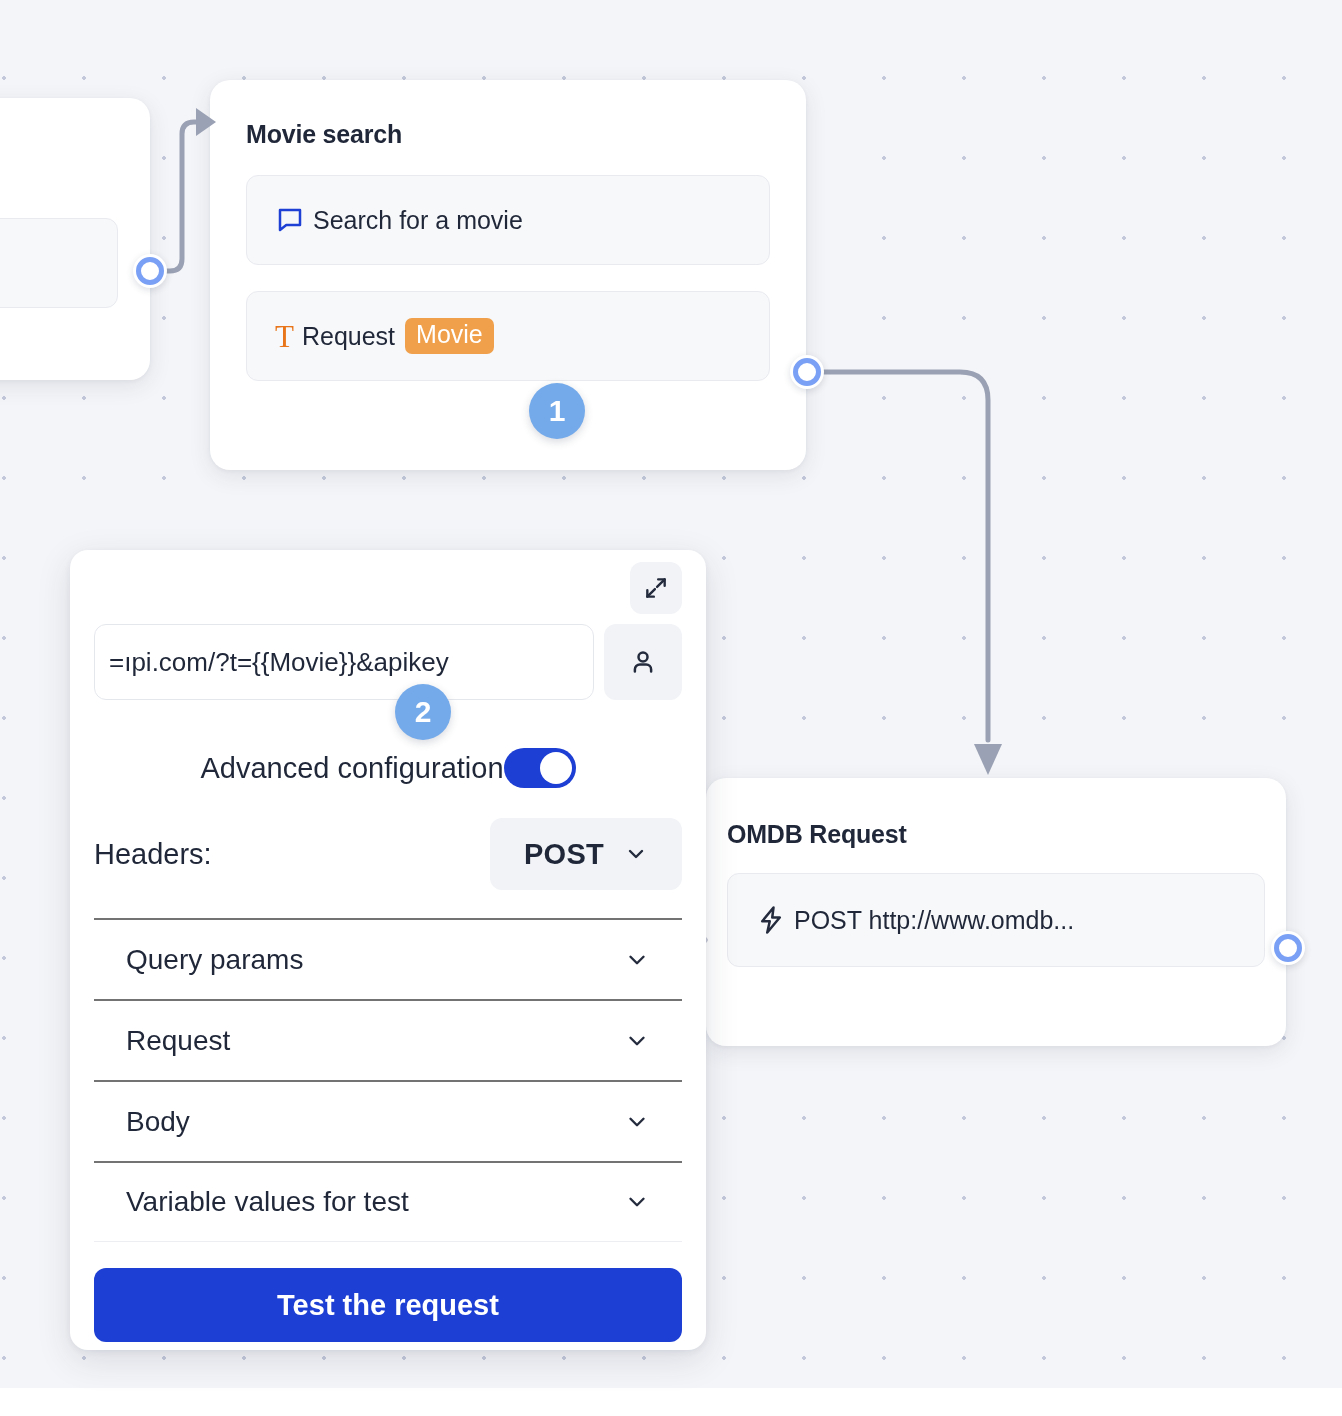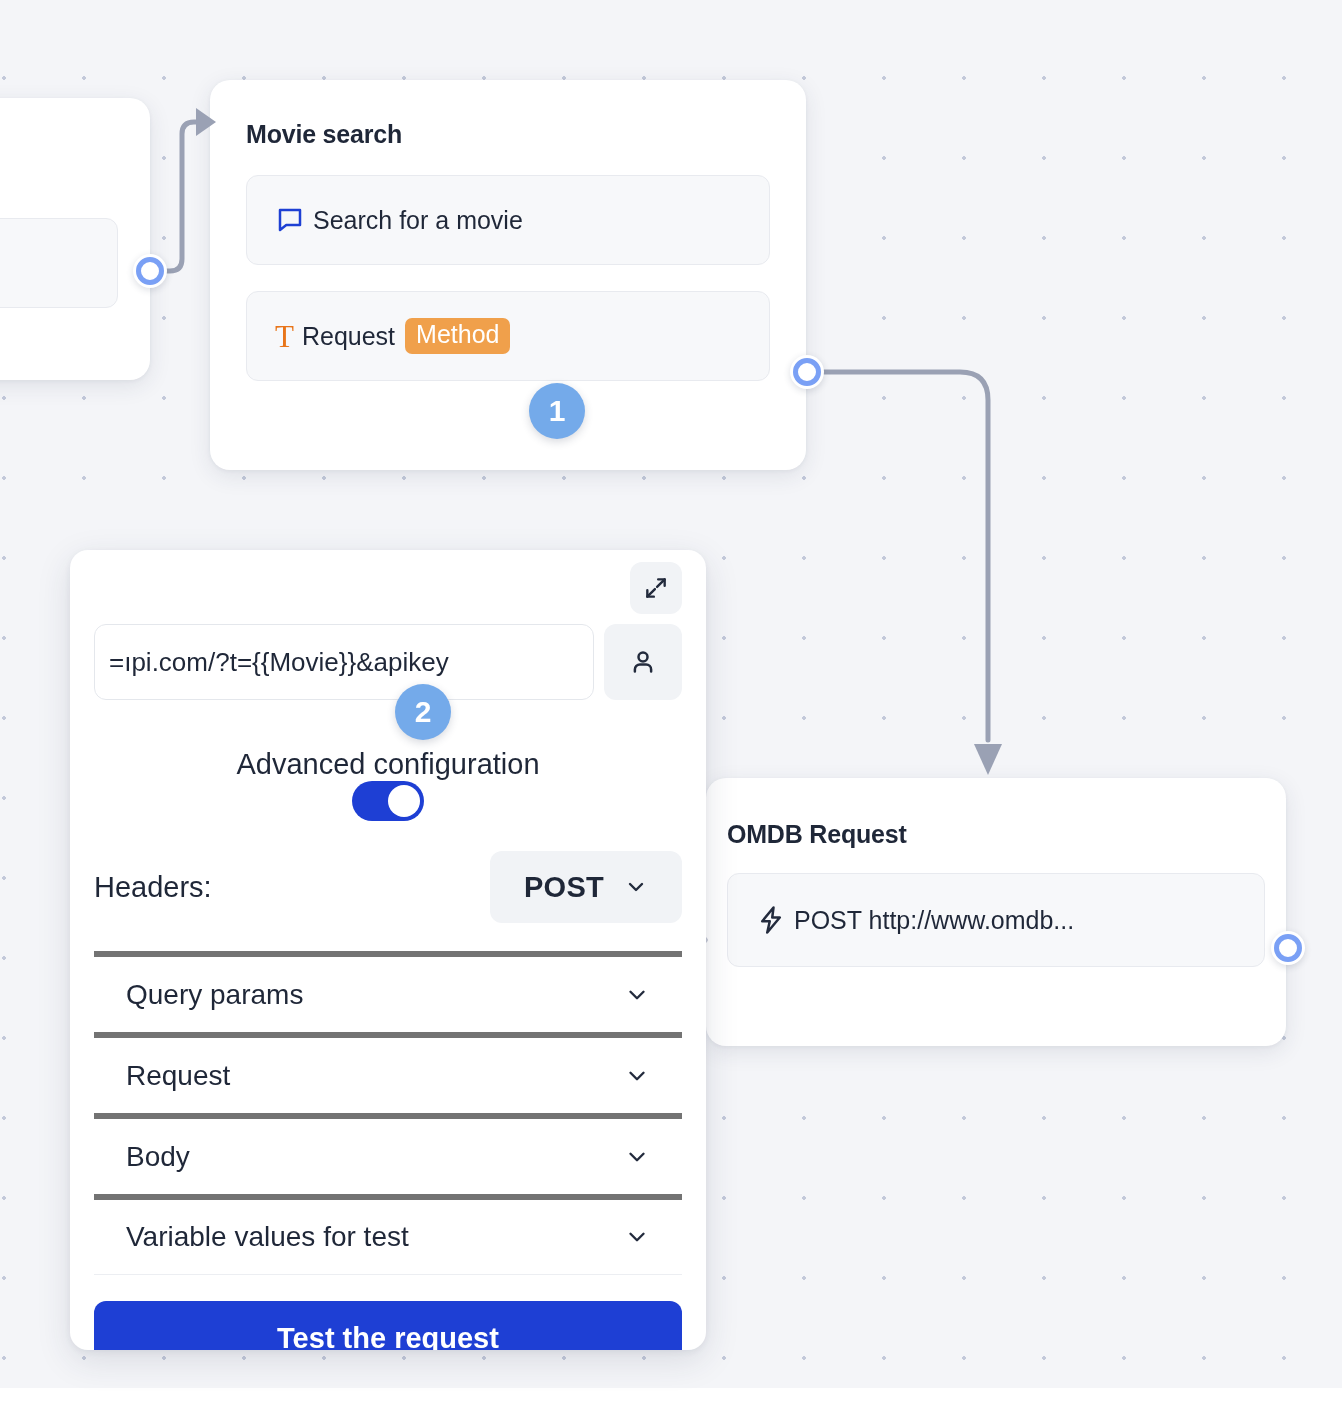--- a/index.html
+++ b/index.html
@@ -143,21 +143,20 @@
   }
   #credentials-btn {
     width: 78px; height: 76px;
     background: #f1f3f6; border: none; border-radius: 12px;
     display: flex; align-items: center; justify-content: center;
     cursor: pointer;
   }
   #adv-row {
     display: flex; align-items: center; justify-content: center;
     margin-top: 48px;
-    flex-direction: column;
   }
   #adv-label { font-size: 29px; color: #1f2738; }
   .toggle {
     width: 72px; height: 40px; border-radius: 20px;
     background: #1e3fd4; position: relative; cursor: pointer; border: none; flex: none;
   }
   .toggle .knob {
     position: absolute; top: 4px; right: 4px;
     width: 32px; height: 32px; border-radius: 50%; background: #ffffff;
   }
@@ -170,21 +169,21 @@
     width: 192px; height: 72px;
     background: #f1f3f6; border: none; border-radius: 12px;
     display: flex; align-items: center; justify-content: center; gap: 20px;
     cursor: pointer;
   }
   #method-value { font-size: 29px; font-weight: bold; color: #1f2738; letter-spacing: 0.3px; }
 
   .accordion { margin-top: 28px; }
   .acc-item {
     height: 81px;
-    border-top: 6px solid #737373;
+    border-top: 2px solid #737373;
     display: flex; align-items: center; justify-content: space-between;
     padding: 0 32px 0 32px;
     cursor: pointer;
     text-align: center;
   }
   .acc-item:last-of-type { border-bottom: 1px solid #eceef2; }
   .acc-label { font-size: 28px; color: #1f2738; }
 
   #test-btn {
     margin: 26px auto 0 auto;
@@ -241,21 +240,21 @@
           <path d="M4 4h16v12H9l-5 4z"></path>
         </svg>
       </span>
       <span class="row-label">Search for a movie</span>
     </div>
 
     <div class="node-row">
       <span class="icn t-glyph">T</span>
       <span class="row-label">
         <span>Request</span>
-        <span class="var-chip">Method</span>
+        <span class="var-chip">Movie</span>
       </span>
     </div>
   </div>
   <div class="port" id="port-movie"></div>
 
   <div class="node" id="omdb-node">
     <div class="node-title">OMDB Request</div>
     <div class="node-row">
       <span class="icn">
         <svg width="30" height="30" viewBox="0 0 24 24" fill="none" stroke="#232b3d" stroke-width="2" stroke-linecap="round" stroke-linejoin="round">

